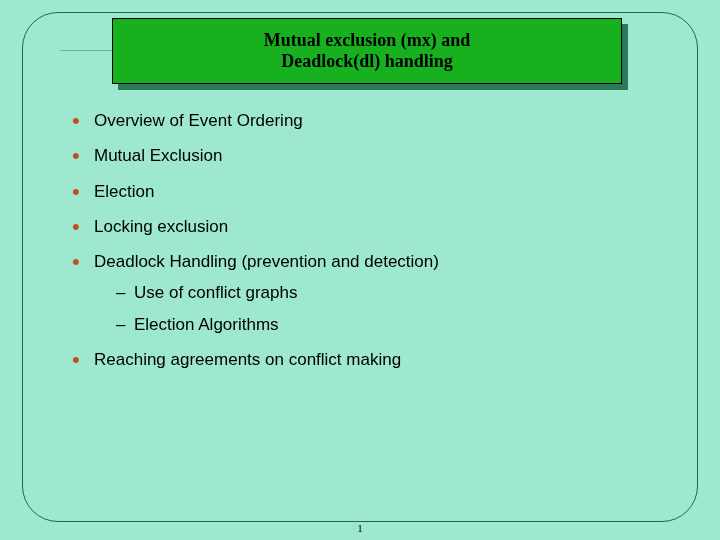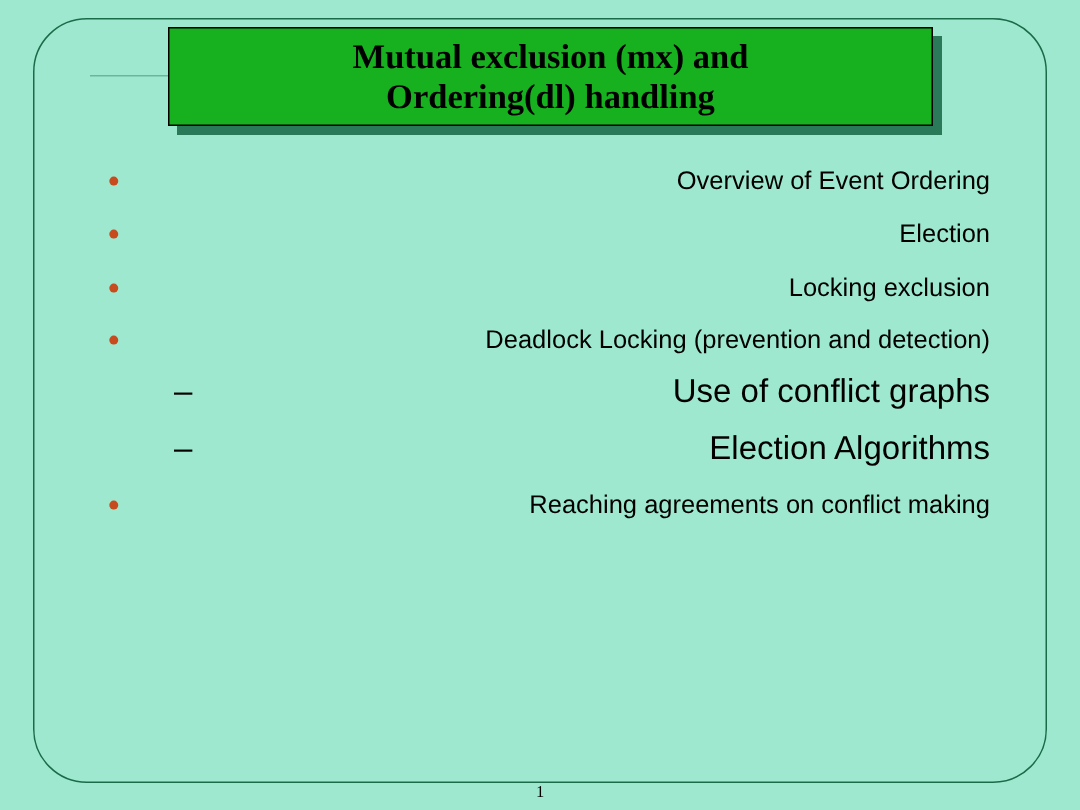--- a/index.html
+++ b/index.html
@@ -37,38 +37,37 @@
     background: #17b01f;
     border: 1px solid #000;
     display: flex;
     align-items: center;
     justify-content: center;
     text-align: center;
   }
   .title-box .title {
     font-family: "Times New Roman", Times, serif;
     font-weight: bold;
-    font-size: 23px;
+    font-size: 18px;
     color: #000;
     line-height: 1.18;
   }
   .underline {
     position: absolute;
     top: 50px;
     left: 60px;
     width: 70px;
     height: 0;
     border-top: 1px solid rgba(0,60,30,0.3);
   }
   .content {
     position: absolute;
     top: 110px;
     left: 70px;
     right: 60px;
-    text-align: right;
   }
   ul.main {
     list-style: none;
   }
   ul.main > li {
     position: relative;
     padding-left: 24px;
     margin-bottom: 14px;
     font-size: 17px;
     color: #000;
@@ -83,21 +82,21 @@
     font-size: 22px;
   }
   ul.sub {
     list-style: none;
     margin-top: 10px;
   }
   ul.sub > li {
     position: relative;
     padding-left: 40px;
     margin-bottom: 10px;
-    font-size: 22px;
+    font-size: 17px;
     color: #000;
   }
   ul.sub > li::before {
     content: "–";
     position: absolute;
     left: 22px;
     top: 0;
     color: #000;
   }
   .pagenum {
@@ -114,31 +113,32 @@
 </head>
 <body>
 
 <div class="frame"></div>
 <div class="underline"></div>
 
 <div class="title-shadow"></div>
 <div class="title-box">
   <div class="title">
     <span>Mutual exclusion (mx) and</span><br>
-    <span>Ordering(dl) handling</span>
+    <span>Deadlock(dl) handling</span>
   </div>
 </div>
 
 <div class="content">
   <ul class="main">
     <li><span>Overview of Event Ordering</span></li>
+    <li><span>Mutual Exclusion</span></li>
     <li><span>Election</span></li>
     <li><span>Locking exclusion</span></li>
     <li>
-      <span>Deadlock Locking (prevention and detection)</span>
+      <span>Deadlock Handling (prevention and detection)</span>
       <ul class="sub">
         <li><span>Use of conflict graphs</span></li>
         <li><span>Election Algorithms</span></li>
       </ul>
     </li>
     <li><span>Reaching agreements on conflict making</span></li>
   </ul>
 </div>
 
 <div class="pagenum">1</div>

